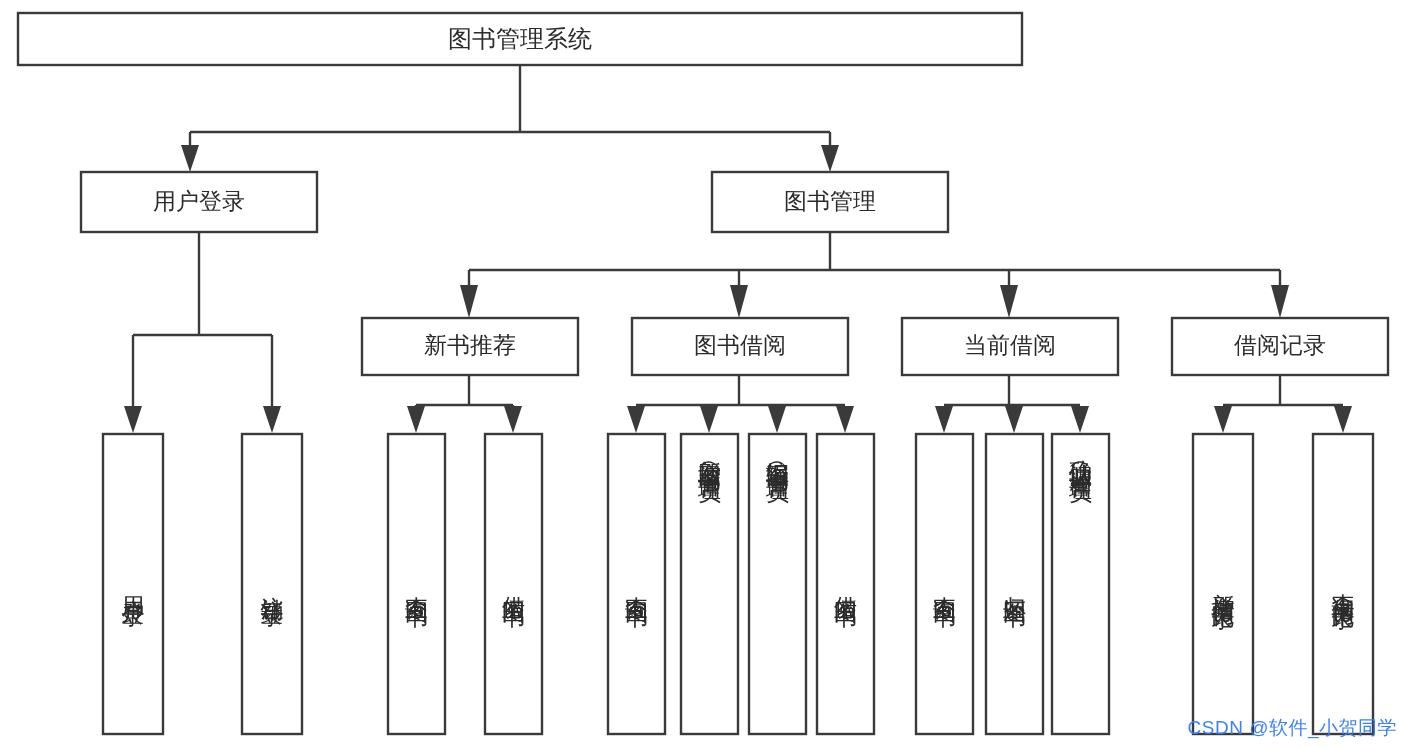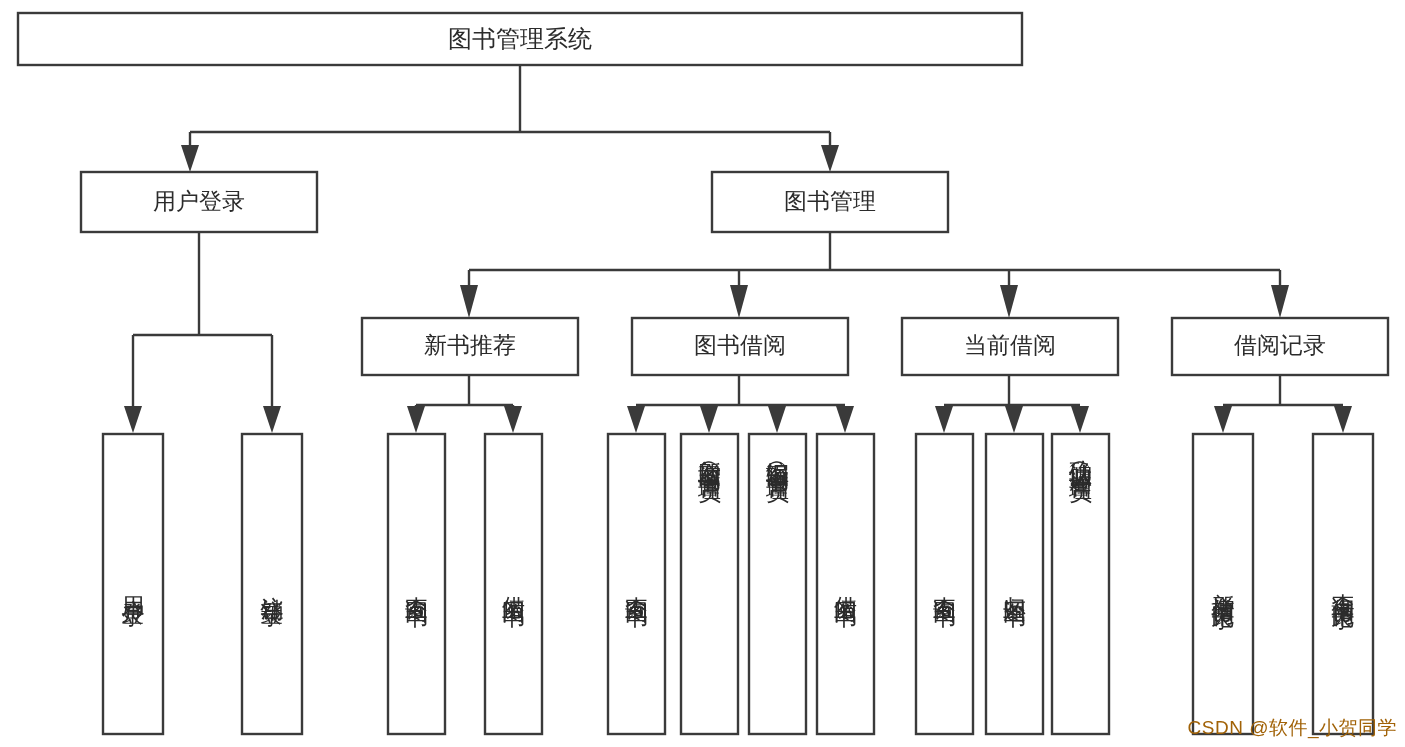--- a/index.html
+++ b/index.html
@@ -73,21 +73,21 @@
     color: #2b2b2b;
     white-space: nowrap;
     text-align: center;
   }
   .watermark {
     position: absolute;
     right: 8px;
     bottom: 6px;
     font-family: "Liberation Sans", sans-serif;
     font-size: 19px;
-    color: #a16207;
+    color: #3b82f6;
     letter-spacing: 0.5px;
     white-space: nowrap;
   }
 </style>
 </head>
 <body>
 
 <div id="diagram-root">
 
   <svg class="diagram-canvas" viewBox="0 0 1405 747" xmlns="http://www.w3.org/2000/svg">

